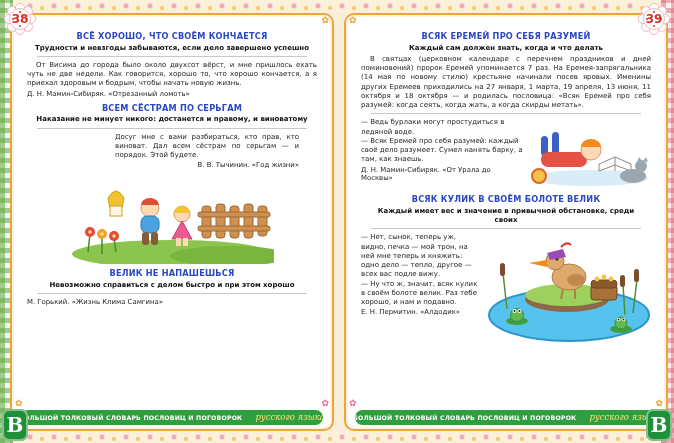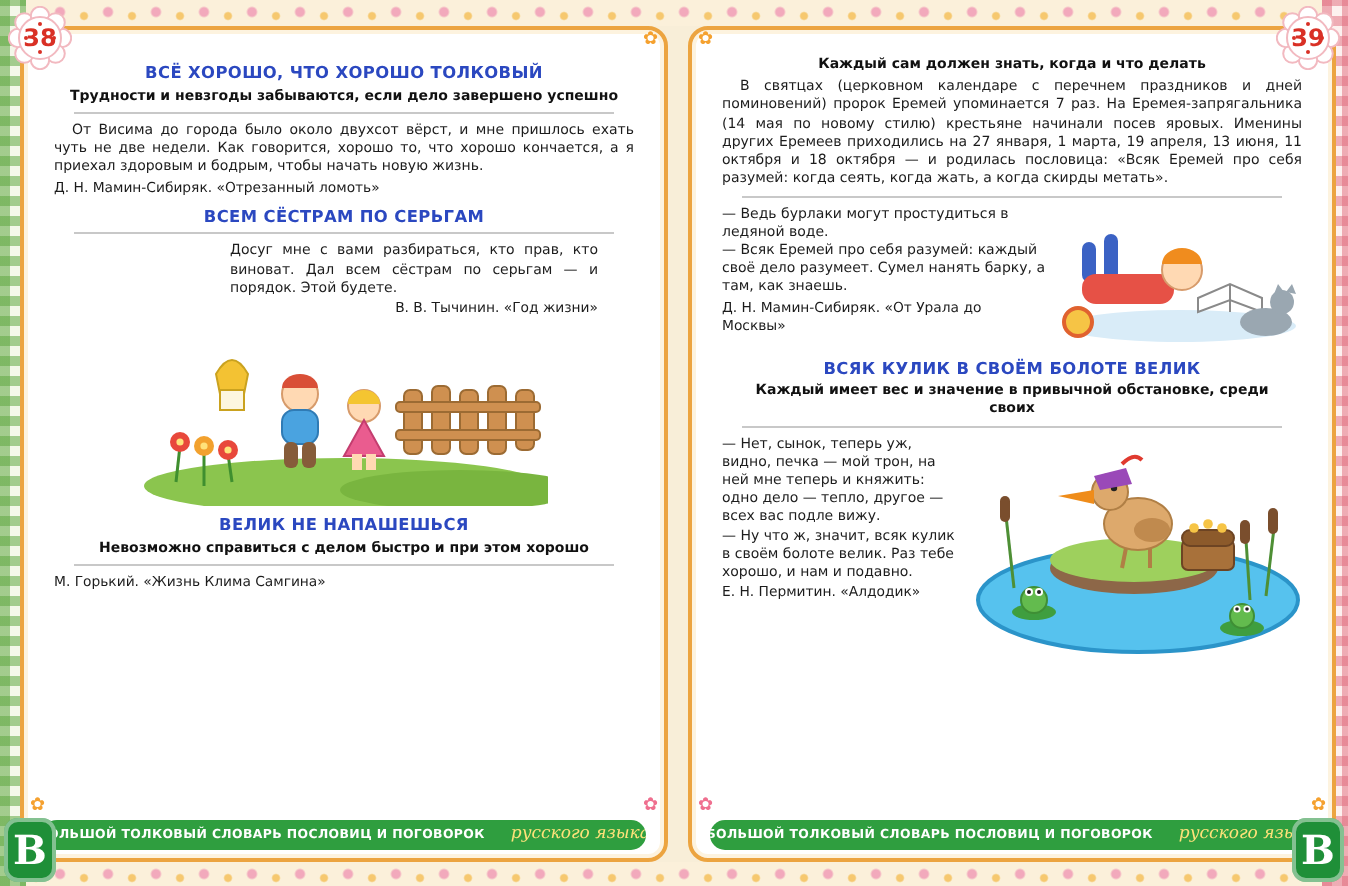--- a/index.html
+++ b/index.html
@@ -81,27 +81,28 @@
   <div class="strip-right"></div>
 
   <section class="page page-left">
     <span class="corner-flower cf-tl">✿</span>
     <span class="corner-flower cf-tr cf-orange">✿</span>
     <span class="corner-flower cf-bl cf-orange">✿</span>
     <span class="corner-flower cf-br">✿</span>
 
     <div class="page-content">
 
-      <h2 class="title">ВСЁ ХОРОШО, ЧТО ХОРОШО ТОЛКОВЫЙ</h2>
+      <h2 class="title">ВСЁ ХОРОШО, ЧТО СВОЁМ КОНЧАЕТСЯ</h2>
       <p class="def">Трудности и невзгоды забываются, если дело завершено успешно</p>
       <hr class="rule">
       <p class="body indent">От Висима до города было около двухсот вёрст, и мне пришлось ехать чуть не две недели. Как говорится, хорошо то, что хорошо кончается, а я приехал здоровым и бодрым, чтобы начать новую жизнь.</p>
       <p class="source">Д. Н. Мамин-Сибиряк. «Отрезанный ломоть»</p>
 
       <h2 class="title">ВСЕМ СЁСТРАМ ПО СЕРЬГАМ</h2>
+      <p class="def">Наказание не минует никого: достанется и правому, и виноватому</p>
       <hr class="rule">
       <div class="quote-block">
         <p class="body">Досуг мне с вами разбираться, кто прав, кто виноват. Дал всем сёстрам по серьгам — и порядок. Этой будете.</p>
         <p class="source right-align">В. В. Тычинин. «Год жизни»</p>
       </div>
 
       <div class="illus-center">
         <svg viewBox="0 0 204 92" width="204" height="92">
           <ellipse cx="102" cy="82" rx="100" ry="14" fill="#8bc54e"></ellipse>
           <ellipse cx="160" cy="84" rx="60" ry="10" fill="#79b53f"></ellipse>
@@ -157,20 +158,21 @@
   </section>
 
   <section class="page page-right">
     <span class="corner-flower cf-tl cf-orange">✿</span>
     <span class="corner-flower cf-tr">✿</span>
     <span class="corner-flower cf-bl">✿</span>
     <span class="corner-flower cf-br cf-orange">✿</span>
 
     <div class="page-content">
 
+      <h2 class="title">ВСЯК ЕРЕМЕЙ ПРО СЕБЯ РАЗУМЕЙ</h2>
       <p class="def">Каждый сам должен знать, когда и что делать</p>
       <p class="body indent">В святцах (церковном календаре с перечнем праздников и дней поминовений) пророк Еремей упоминается 7 раз. На Еремея-запрягальника (14 мая по новому стилю) крестьяне начинали посев яровых. Именины других Еремеев приходились на 27 января, 1 марта, 19 апреля, 13 июня, 11 октября и 18 октября — и родилась пословица: «Всяк Еремей про себя разумей: когда сеять, когда жать, а когда скирды метать».</p>
       <hr class="rule">
 
       <div class="example-wrap">
         <div class="illus-right">
           <svg viewBox="0 0 122 70" width="122" height="70">
             <ellipse cx="61" cy="60" rx="58" ry="8" fill="#d9ecf8"></ellipse>
             <rect x="12" y="18" width="7" height="20" rx="3.5" fill="#3b62c4"></rect>
             <rect x="23" y="14" width="7" height="24" rx="3.5" fill="#3b62c4"></rect>

